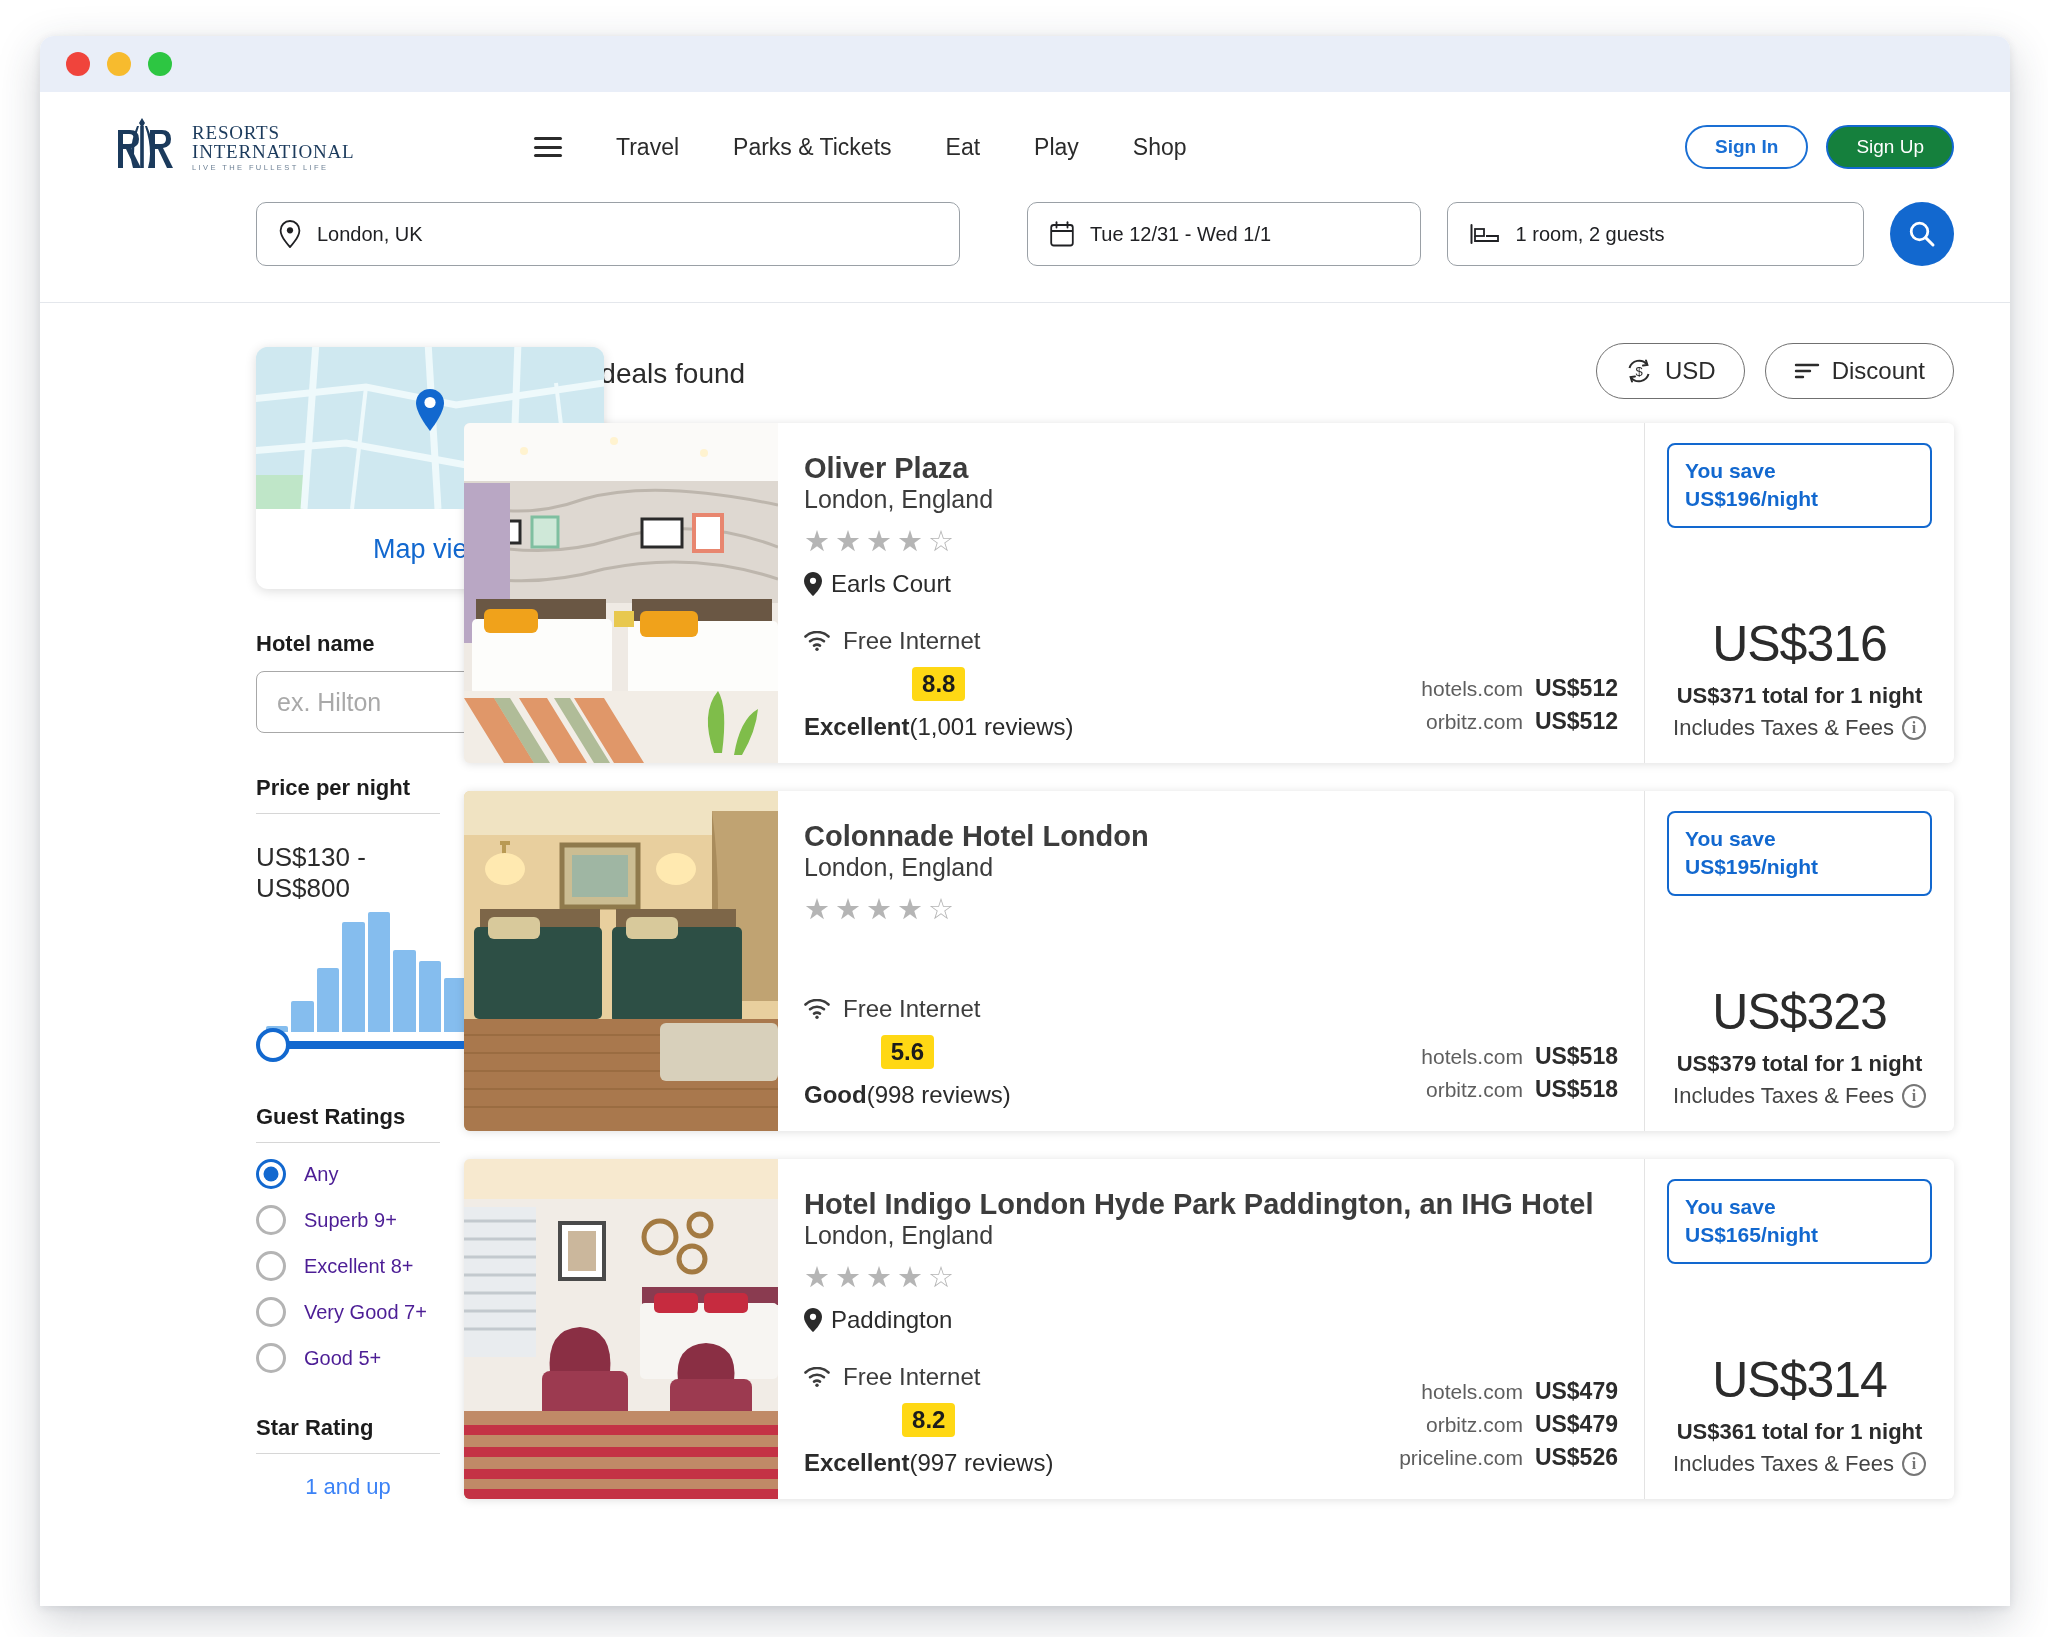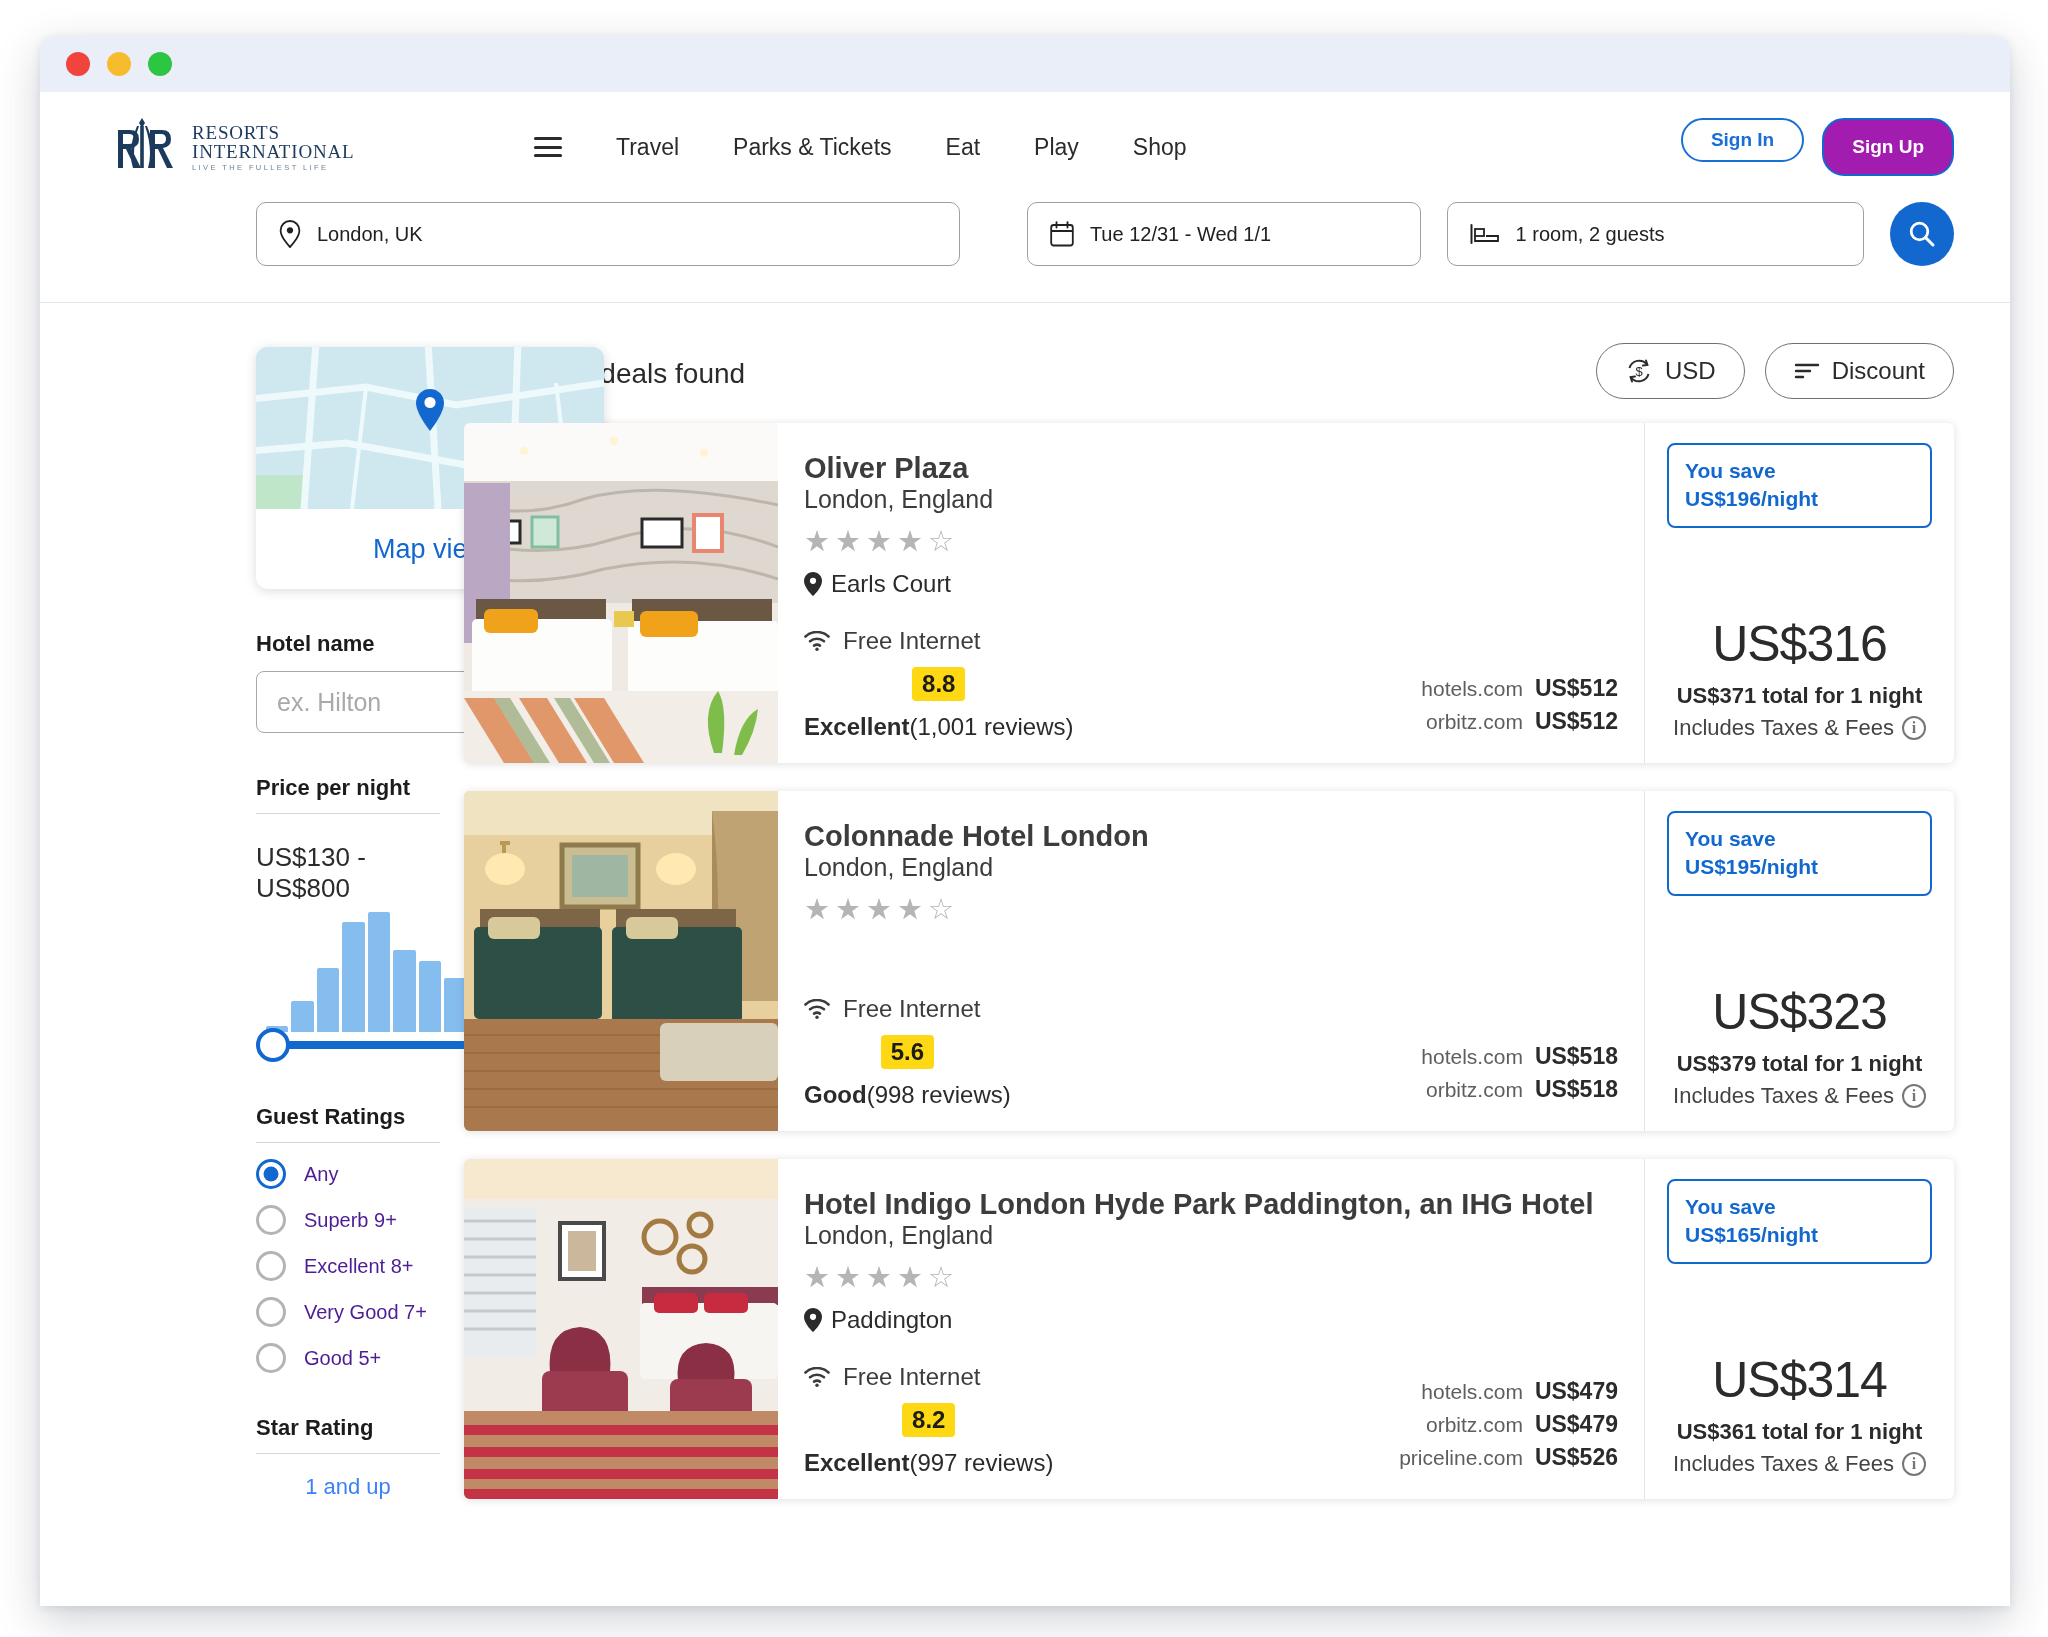--- a/index.html
+++ b/index.html
@@ -66,22 +66,22 @@
   .nav-link {
     font-size: 23px; color: #2b2b2b; cursor: pointer; white-space: nowrap;
   }
   .nav-right { display: flex; align-items: flex-start; gap: 18px; }
   .btn-signin {
     border: 2px solid #1a6fd4; color: #1a6fd4; background: #fff;
     border-radius: 22px; padding: 9px 28px; font-size: 19px; font-weight: bold;
     cursor: pointer;
   }
   .btn-signup {
-    background: #a21caf; color: #fff; border: 2px solid #1268cf;
-    border-radius: 22px; padding: 16px 28px; font-size: 19px; font-weight: bold;
+    background: #15803d; color: #fff; border: 2px solid #1268cf;
+    border-radius: 22px; padding: 9px 28px; font-size: 19px; font-weight: normal;
     cursor: pointer;
   }
 
   
   .search-row {
     display: flex; align-items: center; gap: 26px;
     padding: 0 56px 36px 216px;
   }
   .field {
     height: 64px; border: 1.5px solid #9aa0a6; border-radius: 10px;

